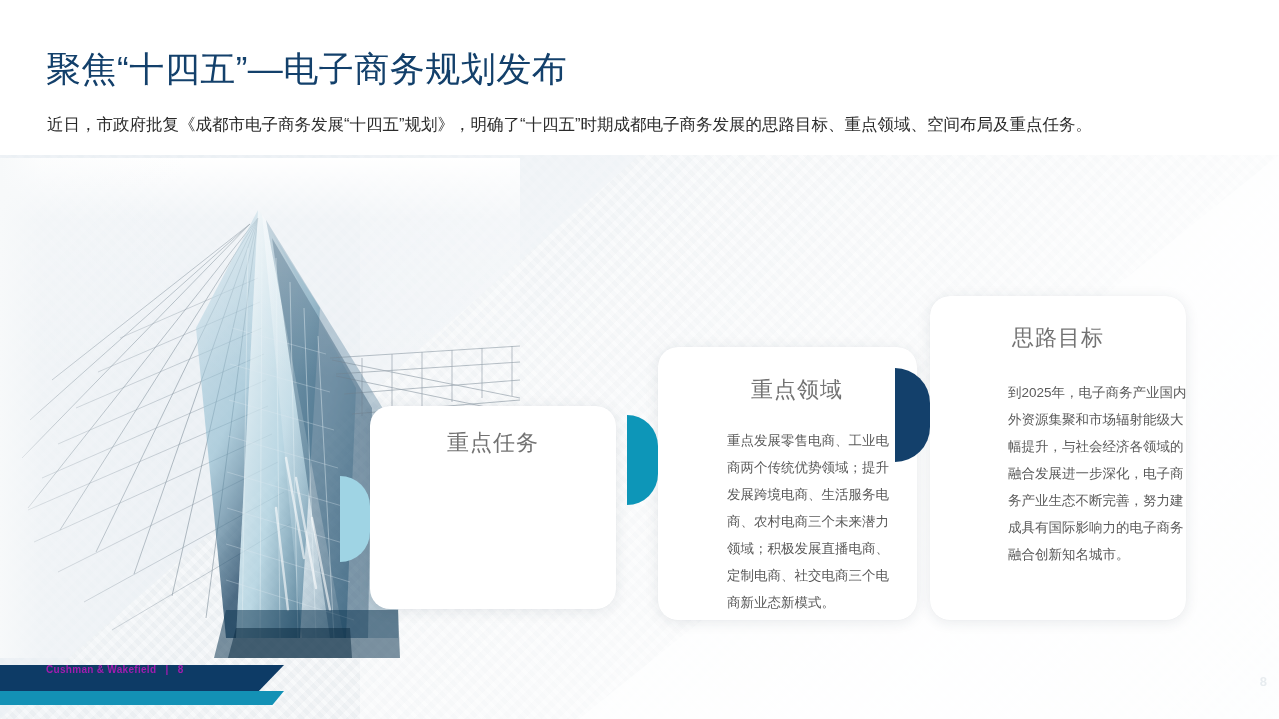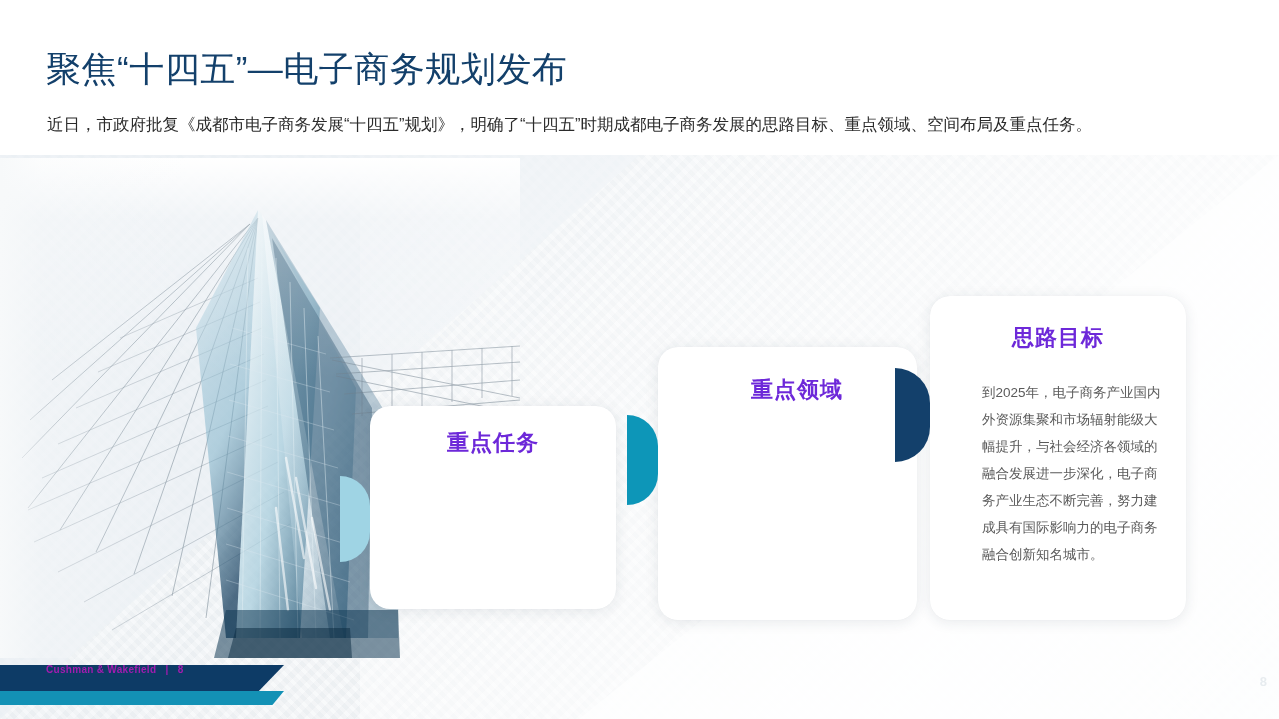--- a/index.html
+++ b/index.html
@@ -102,22 +102,22 @@
   
   .card {
     position: absolute;
     background: #ffffff;
     border-radius: 20px;
     box-shadow: 0 2px 14px rgba(30,50,70,0.10), 0 0 1px rgba(30,50,70,0.06);
   }
   .card-title {
     text-align: center;
     font-size: 22px;
-    font-weight: bold;
-    color: #6d28d9;
+    font-weight: normal;
+    color: #737373;
     letter-spacing: 1px;
   }
   .card-body {
     font-size: 13.5px;
     line-height: 27px;
     color: #5a5a5a;
   }
   .semi {
     position: absolute;
     border-top-right-radius: 999px;
@@ -138,21 +138,21 @@
   #card2 .card-title { margin-top: 28px; }
   #card2 .card-body { margin: 22px 0 0 50px; width: 172px; }
   #card2 .semi {
     left: -31px; top: 68px; width: 31px; height: 90px;
     background: #0d96b8;
   }
 
   
   #card3 { left: 930px; top: 296px; width: 256px; height: 324px; }
   #card3 .card-title { margin-top: 27px; }
-  #card3 .card-body { margin: 26px 0 0 52px; width: 188px; }
+  #card3 .card-body { margin: 26px 0 0 78px; width: 188px; }
   #card3 .semi {
     left: -35px; top: 72px; width: 35px; height: 94px;
     background: #13406b;
   }
 
   
   .footer-cyan {
     position: absolute;
     left: -6px;
     top: 691px;
@@ -324,20 +324,21 @@
   <div class="subhead">近日，市政府批复《成都市电子商务发展“十四五”规划》，明确了“十四五”时期成都电子商务发展的思路目标、重点领域、空间布局及重点任务。</div>
 
   <div class="card" id="card1">
     <div class="semi"></div>
     <div class="card-title">重点任务</div>
   </div>
 
   <div class="card" id="card2">
     <div class="semi"></div>
     <div class="card-title">重点领域</div>
+    <div class="card-body">重点发展零售电商、工业电商两个传统优势领域；提升发展跨境电商、生活服务电商、农村电商三个未来潜力领域；积极发展直播电商、定制电商、社交电商三个电商新业态新模式。</div>
   </div>
 
   <div class="card" id="card3">
     <div class="semi"></div>
     <div class="card-title">思路目标</div>
     <div class="card-body">到2025年，电子商务产业国内外资源集聚和市场辐射能级大幅提升，与社会经济各领域的融合发展进一步深化，电子商务产业生态不断完善，努力建成具有国际影响力的电子商务融合创新知名城市。</div>
   </div>
 
   <div class="footer-navy"></div>
   <div class="footer-cyan"></div>

